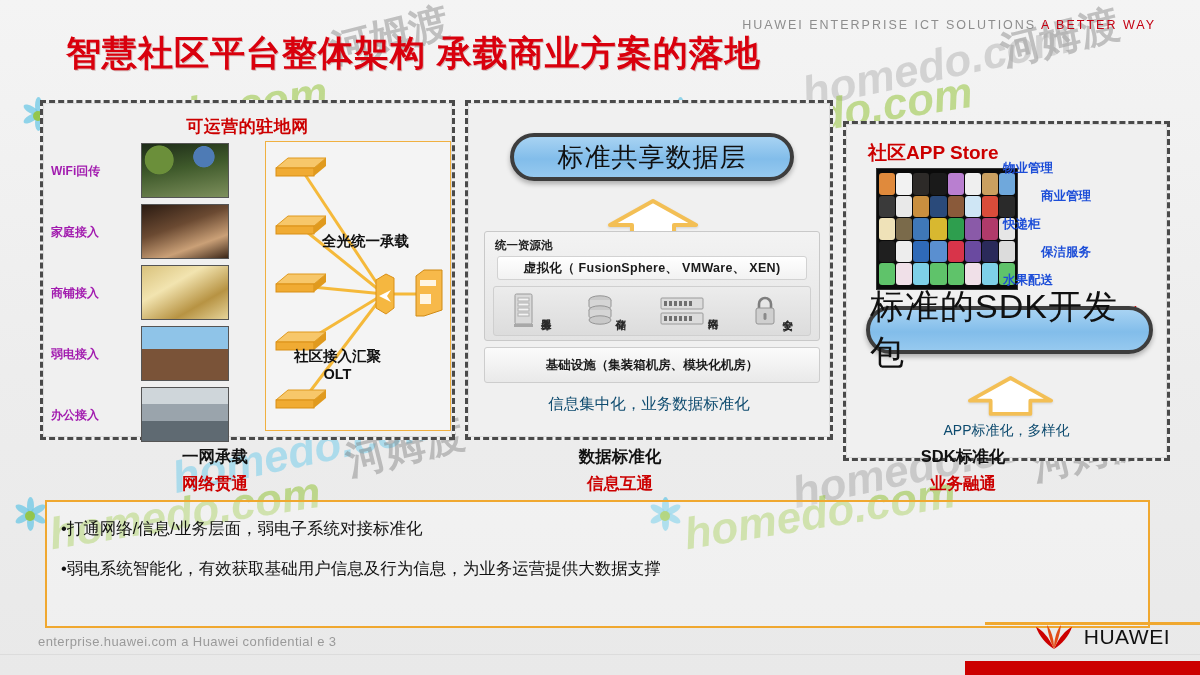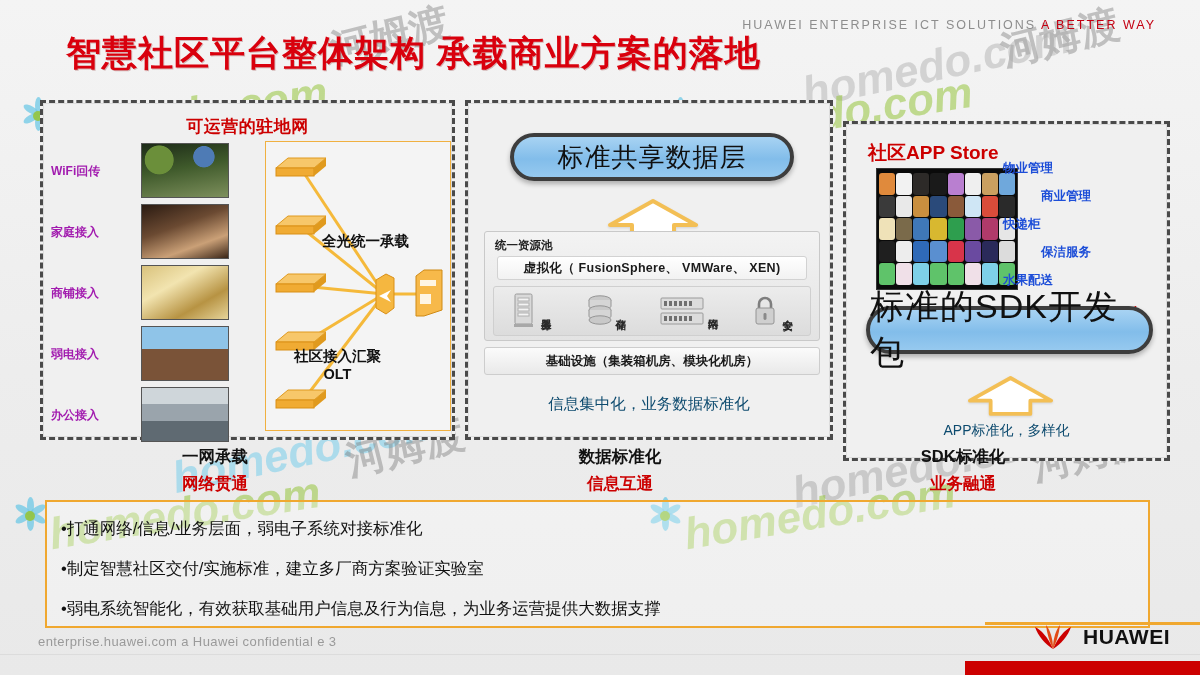--- a/index.html
+++ b/index.html
@@ -119,21 +119,21 @@
     border: 1px solid #cfcfcf; border-radius: 3px;
     display: flex; align-items: center; justify-content: space-around;
   }
   .icon-item { display: flex; align-items: center; gap: 4px; }
   .icon-item .glyph { width: 26px; height: 36px; position: relative; }
   .icon-item .cap {
     font-size: 10.5px; font-weight: bold; color: #2a2a2a;
     writing-mode: vertical-rl; line-height: 1.05; letter-spacing: 0;
   }
   .infra-bar {
-    position: absolute; left: 16px; top: 244px; width: 336px; height: 28px;
+    position: absolute; left: 16px; top: 244px; width: 336px; height: 36px;
     background: linear-gradient(180deg,#fbfbfb,#e9e9e9);
     border: 1px solid #cdcdcd; border-radius: 3px;
     display: flex; align-items: center; justify-content: center;
     font-size: 12.5px; font-weight: bold; color: #1a1a1a;
   }
   .panel-foot {
     position: absolute; left: 0; right: 0; bottom: 22px;
     text-align: center; font-size: 15.5px; color: #0c4a6e;
   }
 
@@ -182,21 +182,21 @@
   .footer-text {
     position: absolute; left: 38px; bottom: 26px;
     font-size: 13px; color: #9a9a9a; letter-spacing: .4px;
   }
   .footer-rule { position: absolute; left: 0; right: 0; bottom: 20px; height: 1px; background: #dcdcdc; }
   .huawei-logo {
     position: absolute; right: 30px; bottom: 25px;
     display: flex; align-items: center; gap: 9px;
   }
   .huawei-mark { width: 42px; height: 26px; position: relative; }
-  .huawei-word { font-size: 21px; font-weight: bold; color: #111; letter-spacing: .5px; text-align: center; }
+  .huawei-word { font-size: 21px; font-weight: normal; color: #111; letter-spacing: .5px; text-align: center; }
   .red-bar { position: absolute; right: 0; bottom: 0; width: 235px; height: 14px; background: #cc0000; }
   .orange-rule { position: absolute; right: 0; bottom: 50px; width: 215px; height: 3px; background: #f0a830; }
 
   
   .wm { position: absolute; pointer-events: none; user-select: none; }
   .wm-text {
     font-size: 44px; font-weight: bold; font-style: italic;
     color: rgba(150,196,60,.55); white-space: nowrap;
   }
   .wm-cn {
@@ -508,21 +508,20 @@
     <div class="l1">数据标准化</div>
     <div class="l2">信息互通</div>
   </div>
   <div class="caption" id="caption-right">
     <div class="l1">SDK标准化</div>
     <div class="l2">业务融通</div>
   </div>
 
   <div class="bullet-box">
     <div class="bullet">•打通网络/信息/业务层面，弱电子系统对接标准化</div>
-    <div class="bullet">•制定智慧社区交付/实施标准，建立多厂商方案验证实验室</div>
     <div class="bullet">•弱电系统智能化，有效获取基础用户信息及行为信息，为业务运营提供大数据支撑</div>
   </div>
 
   <div class="orange-rule"></div>
   <div class="footer-rule"></div>
   <div class="footer-text">enterprise.huawei.com   a   Huawei confidential   e  3</div>
   <div class="huawei-logo">
     <span class="huawei-mark">
       <svg width="42" height="26" viewBox="0 0 42 26">
         <g fill="#cc0000">

